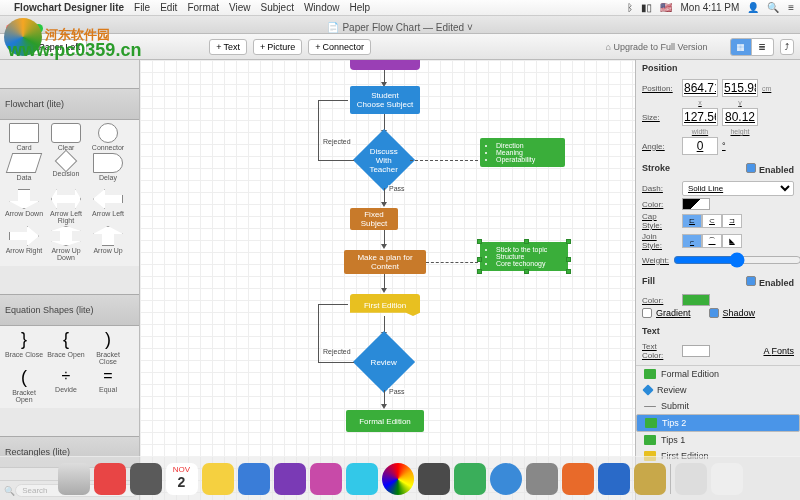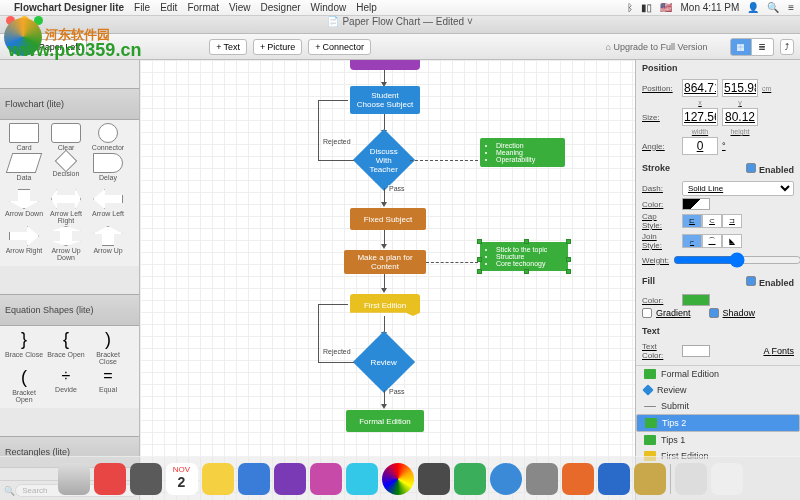--- a/index.html
+++ b/index.html
@@ -1,21 +1,21 @@
 <!DOCTYPE html>
 <html><head>
 <meta charset="utf-8">
 <style>
 * { margin:0; padding:0; box-sizing:border-box; font-family:-apple-system,Helvetica,Arial,sans-serif; }
 body { width:800px; height:500px; overflow:hidden; background:#3d3d3d; font-size:9px; }
 .menubar { height:16px; background:linear-gradient(#fdfdfd,#f0f0f0); display:flex; align-items:center; padding:0 6px; font-size:10px; color:#333; border-bottom:1px solid #ccc; }
 .menubar .apple { font-size:11px; margin-right:8px; }
 .menubar .mi { margin-right:10px; }
 .menubar .right { margin-left:auto; display:flex; gap:8px; align-items:center; }
-.titlebar { height:18px; background:linear-gradient(#e8e8e8,#d8d8d8); display:flex; align-items:flex-start; justify-content:center; font-size:10px; color:#555; border-bottom:1px solid #bbb; position:relative; }
+.titlebar { height:18px; background:linear-gradient(#e8e8e8,#d8d8d8); display:flex; align-items:flex-end; justify-content:center; font-size:10px; color:#555; border-bottom:1px solid #bbb; position:relative; }
 .traffic { position:absolute; left:6px; display:flex; gap:5px; }
 .tl { width:9px; height:9px; border-radius:50%; }
 .toolbar { height:26px; background:linear-gradient(#f7f7f7,#e5e5e5); display:flex; align-items:center; padding:0 6px; gap:6px; border-bottom:1px solid #bbb; font-size:9px; }
 .tbtn { background:#fff; border:1px solid #bbb; border-radius:3px; padding:2px 6px; font-size:9px; display:flex; align-items:center; gap:2px; }
 .toolbar .spacer { flex:1; }
 .seg { display:flex; }
 .seg .s { width:22px; height:18px; background:#fff; border:1px solid #bbb; display:flex; align-items:center; justify-content:center; }
 .seg .s:first-child { border-radius:3px 0 0 3px; }
 .seg .s:last-child { border-radius:0 3px 3px 0; border-left:none; }
 .seg .s.on { background:#5a9de8; }
@@ -68,21 +68,21 @@
 </head>
 <body>
 
 <div class="menubar">
   <span class="apple"></span>
   <span class="mi" style="font-weight:bold">Flowchart Designer lite</span>
   <span class="mi">File</span>
   <span class="mi">Edit</span>
   <span class="mi">Format</span>
   <span class="mi">View</span>
-  <span class="mi">Designer</span>
+  <span class="mi">Subject</span>
   <span class="mi">Window</span>
   <span class="mi">Help</span>
   <div class="right">
     <span>ᛒ</span>
     <span>▮▯</span>
     <span>🇺🇸</span>
     <span>Mon 4:11 PM</span>
     <span>👤</span>
     <span>🔍</span>
     <span>≡</span>
@@ -239,21 +239,21 @@
     <div class="arrow ah" style="left:270px;top:100px;width:68px;border-top:1px dashed #555;background:none"></div>
     <div class="note" style="position:absolute;left:340px;top:78px;width:85px">
         <ul>
           <li>Direction</li>
           <li>Meaning</li>
           <li>Operatability</li>
         </ul>
       </div>
     <div class="arrow av" style="left:244px;top:128px;height:16px"></div>
       <div class="arrowhead" style="left:241px;top:142px"></div>
-    <div class="node rect" style="left:210px;top:148px;width:76px;height:22px;background:#c87a2a">
+    <div class="node rect" style="left:210px;top:148px;width:48px;height:22px;background:#c87a2a">
         <span>Fixed Subject</span>
       </div>
     <div class="arrow av" style="left:244px;top:170px;height:16px"></div>
       <div class="arrowhead" style="left:241px;top:184px"></div>
     <div class="node rect" style="left:204px;top:190px;width:82px;height:24px;background:#c87a2a">
         <span style="white-space:pre-line">Make a plan for
 Content</span>
       </div>
     <div class="arrow ah" style="left:286px;top:202px;width:52px;border-top:1px dashed #555;background:none"></div>
     <div class="note" style="position:absolute;left:340px;top:182px;width:88px">

